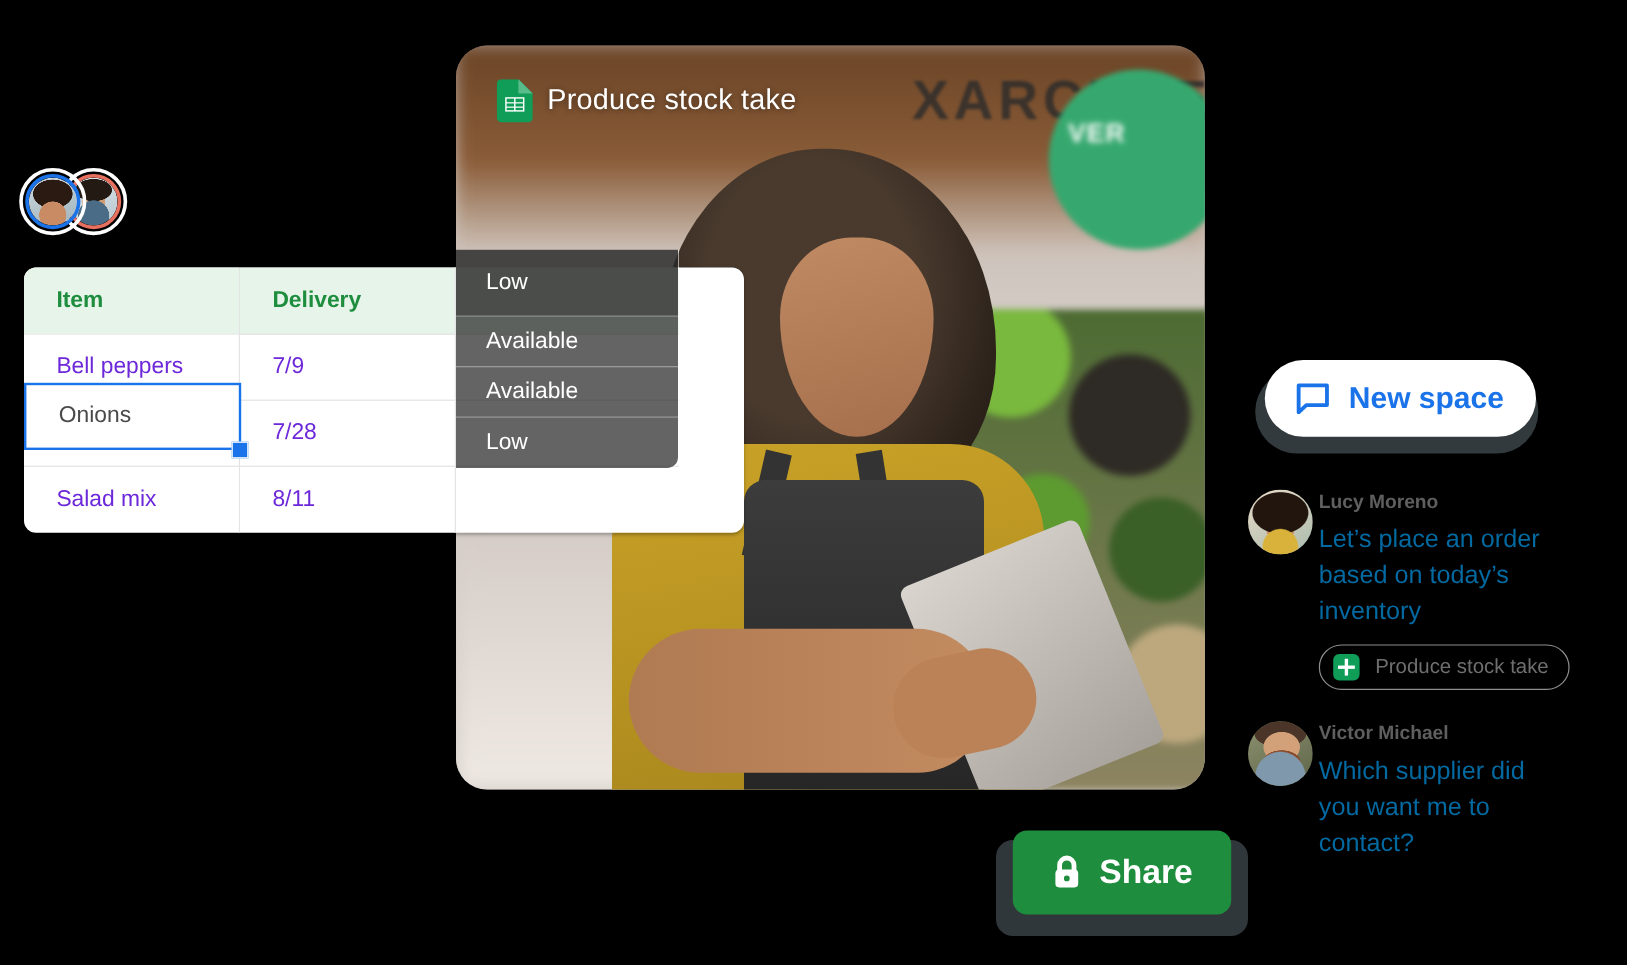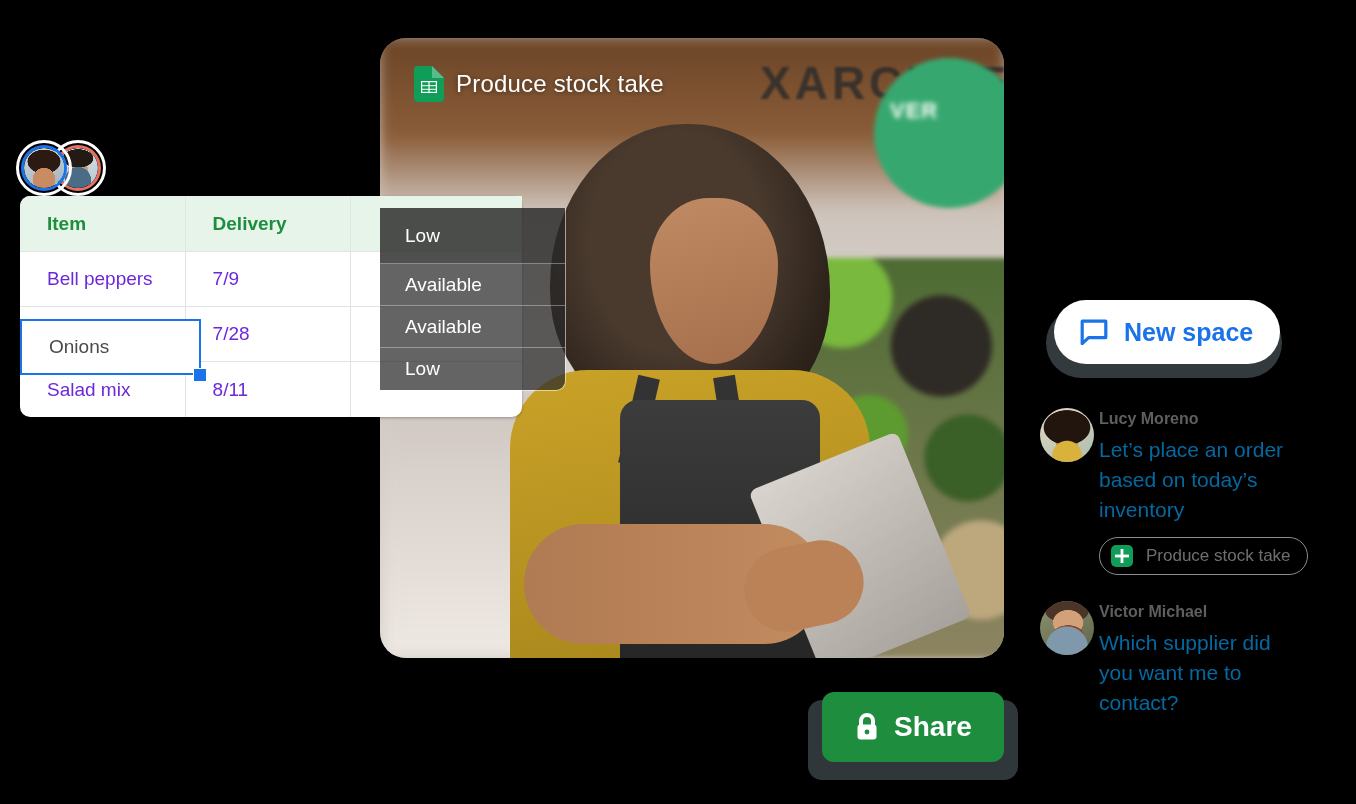--- a/index.html
+++ b/index.html
@@ -51,21 +51,21 @@
   .face-lucy-lg {
     background:
       radial-gradient(circle at 50% 88%, #d8b23a 0 26%, transparent 28%),
       radial-gradient(ellipse 62% 46% at 50% 36%, #22150e 0 68%, transparent 71%),
       radial-gradient(ellipse 28% 32% at 50% 56%, #c98a5f 0 80%, transparent 82%),
       linear-gradient(150deg, #e9d9c6, #a9bcae);
   }
 
   
   #sheet-table {
-    position: absolute; left: 20px; top: 196px; width: 502px;
+    position: absolute; left: 20px; top: 223px; width: 600px;
     background: #fff; border-radius: 10px;
     box-shadow: 0 1px 3px rgba(0,0,0,.28);
   }
   .trow { display: flex; height: 55px; }
   .trow:first-child { height: 56px; }
   .tcell {
     display: flex; align-items: center;
     padding-left: 27px; font-size: 19px; color: #6d28d9;
     border-bottom: 1px solid #e3e3e3; border-right: 1px solid #e3e3e3;
   }
@@ -209,21 +209,21 @@
   #avail-panel .arow {
     height: 42px; display: flex; align-items: center; padding-left: 25px;
     font-size: 19px; color: #fff;
     background: rgba(40,40,40,.72);
     border-bottom: 1px solid rgba(255,255,255,.35);
   }
   #avail-panel .arow:first-child { height: 56px; background: rgba(40,40,40,.82); }
   #avail-panel .arow:last-child { border-bottom: none; }
 
   
-  #share-wrap { position: absolute; left: 808px; top: 692px; width: 210px; height: 84px; }
+  #share-wrap { position: absolute; left: 830px; top: 692px; width: 210px; height: 84px; }
   #share-shadow {
     position: absolute; left: 0; top: 8px; width: 210px; height: 80px;
     background: #30373a; border-radius: 14px;
   }
   #share-button {
     position: absolute; left: 14px; top: 0; width: 182px; height: 70px;
     background: #1e8e3e; border-radius: 12px;
     display: flex; align-items: center; justify-content: center; gap: 14px;
     border: none; cursor: pointer;
   }

